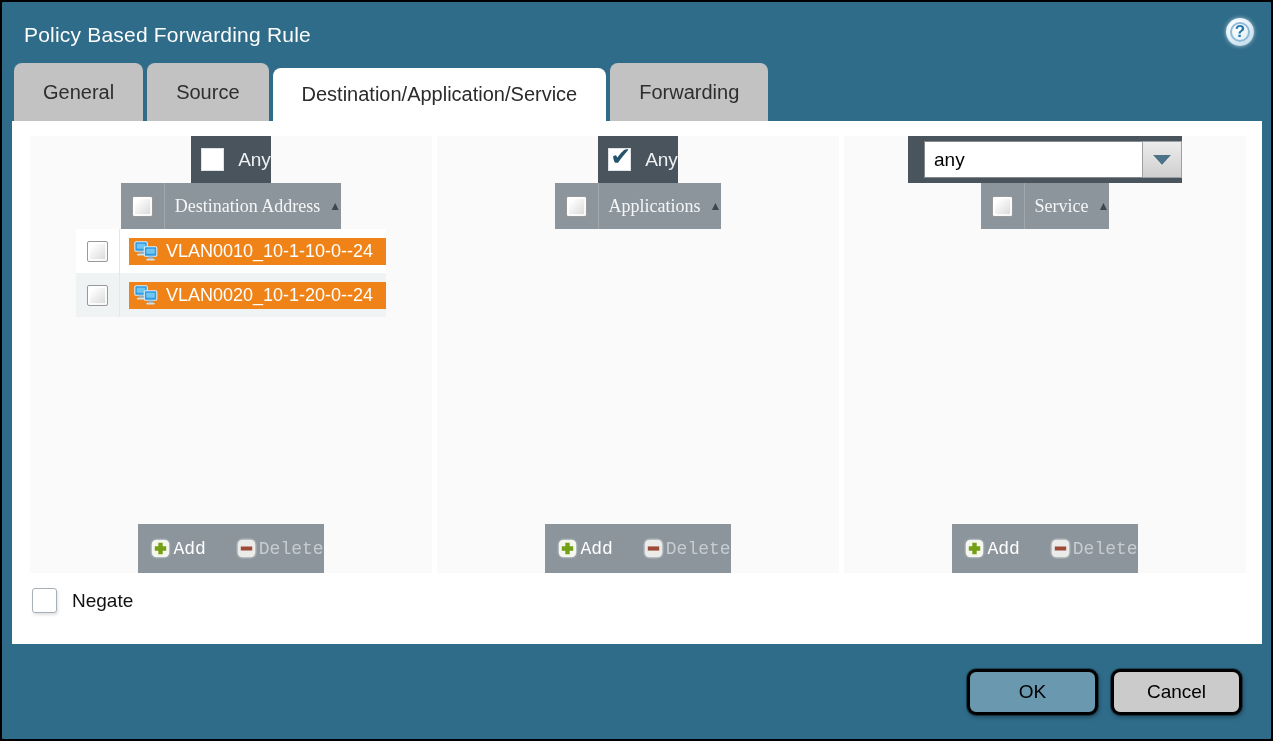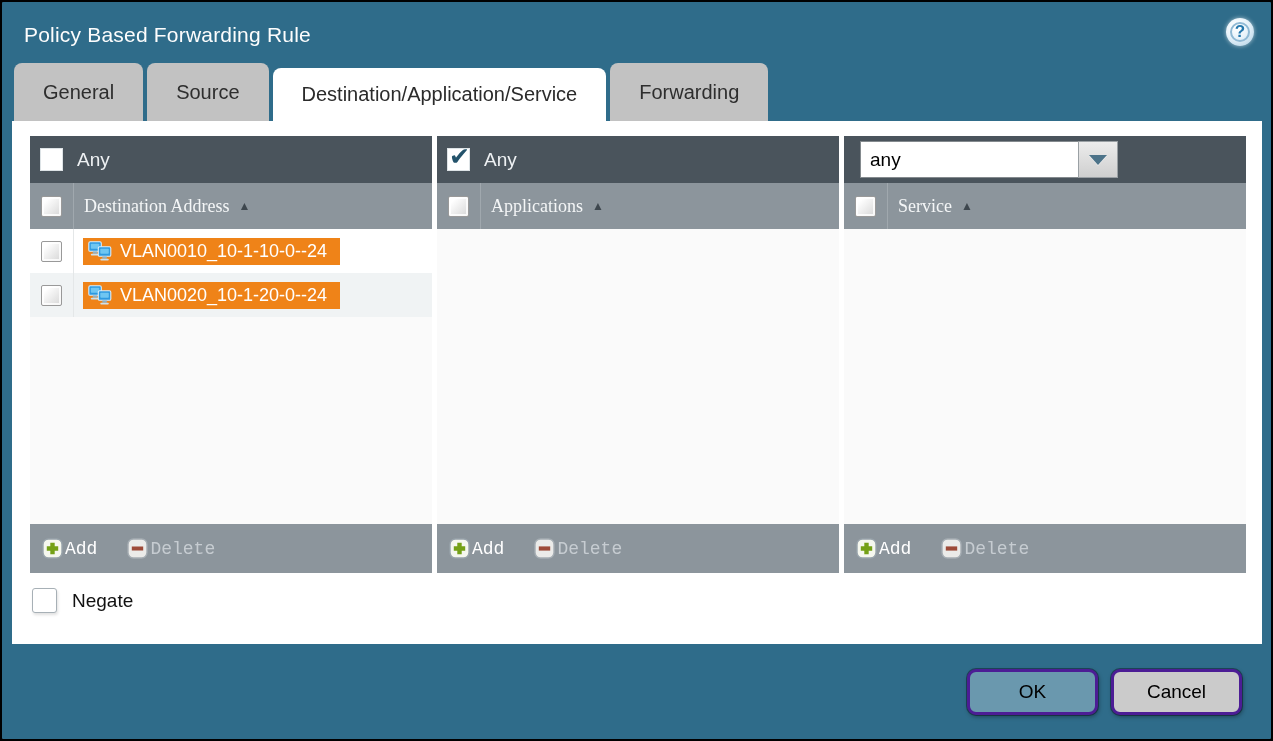--- a/index.html
+++ b/index.html
@@ -27,21 +27,21 @@
   .tab {
     height:58px; background:#C2C2C2; border-radius:8px 8px 0 0;
     display:flex; align-items:center; padding:0 29px;
     font-size:20px; color:#2e2e2e; cursor:pointer; white-space:nowrap;
   }
   .tab.active { height:53px; background:#fff; color:#2b2b2b; }
 
   
   .content { position:absolute; top:119px; left:10px; right:9px; bottom:95px; background:#fff; }
   .panels { display:flex; gap:5px; padding:15px 16px 0 18px; }
-  .panel { flex:1; height:437px; display:flex; flex-direction:column; background:#FAFAFA; }
+  .panel { flex:1; height:437px; display:flex; flex-direction:column; background:#FAFAFA;align-items:center; }
 
   .panel-top { height:47px; flex:0 0 47px; background:#4A545C; display:flex; align-items:center; padding-left:10px; }
   .panel-top .any-label { color:#eef1f3; font-size:19px; margin-left:14px; }
 
   .panel-header { height:46px; flex:0 0 46px; background:#8C959C; display:flex; align-items:center; }
   .panel-header .gutter { width:44px; height:100%; display:flex; align-items:center; justify-content:center; border-right:1px solid #a0a8ae; }
   .panel-header .hdr-label { color:#f4f6f7; font-size:18px; margin-left:10px;font-family:Liberation Serif, serif; }
   .sort-arrow { color:#3e474e; font-size:12px; margin-left:9px; }
 
   .panel-body { flex:1; background:#FAFAFA; overflow:hidden; }
@@ -81,21 +81,21 @@
     border-top:10px solid #4d7389; filter:drop-shadow(0 1px 0 rgba(255,255,255,.5)); }
 
   
   .negate-row { display:flex; align-items:center; gap:15px; margin:15px 0 17px 20px; }
   .negate-label { font-size:19px; color:#111; }
 
   
   .footer { position:absolute; left:0; right:0; bottom:0; height:95px;
     display:flex; align-items:center; justify-content:flex-end; gap:13px; padding-right:29px; }
   .btn {
-    width:131px; height:46px; border-radius:9px; border:3px solid #4c1d95;
+    width:131px; height:46px; border-radius:9px; border:3px solid #000000;
     display:flex; align-items:center; justify-content:center;
     font-size:19px; color:#000; cursor:pointer;
     box-shadow:0 0 0 1px rgba(0,0,0,.35), 1px 2px 4px rgba(0,0,0,.35);
   }
   .btn-ok { background:#6A98AE; }
   .btn-cancel { background:#CBCBCB; }
 
   .icon-svg { display:block; }
 </style>
 </head>

